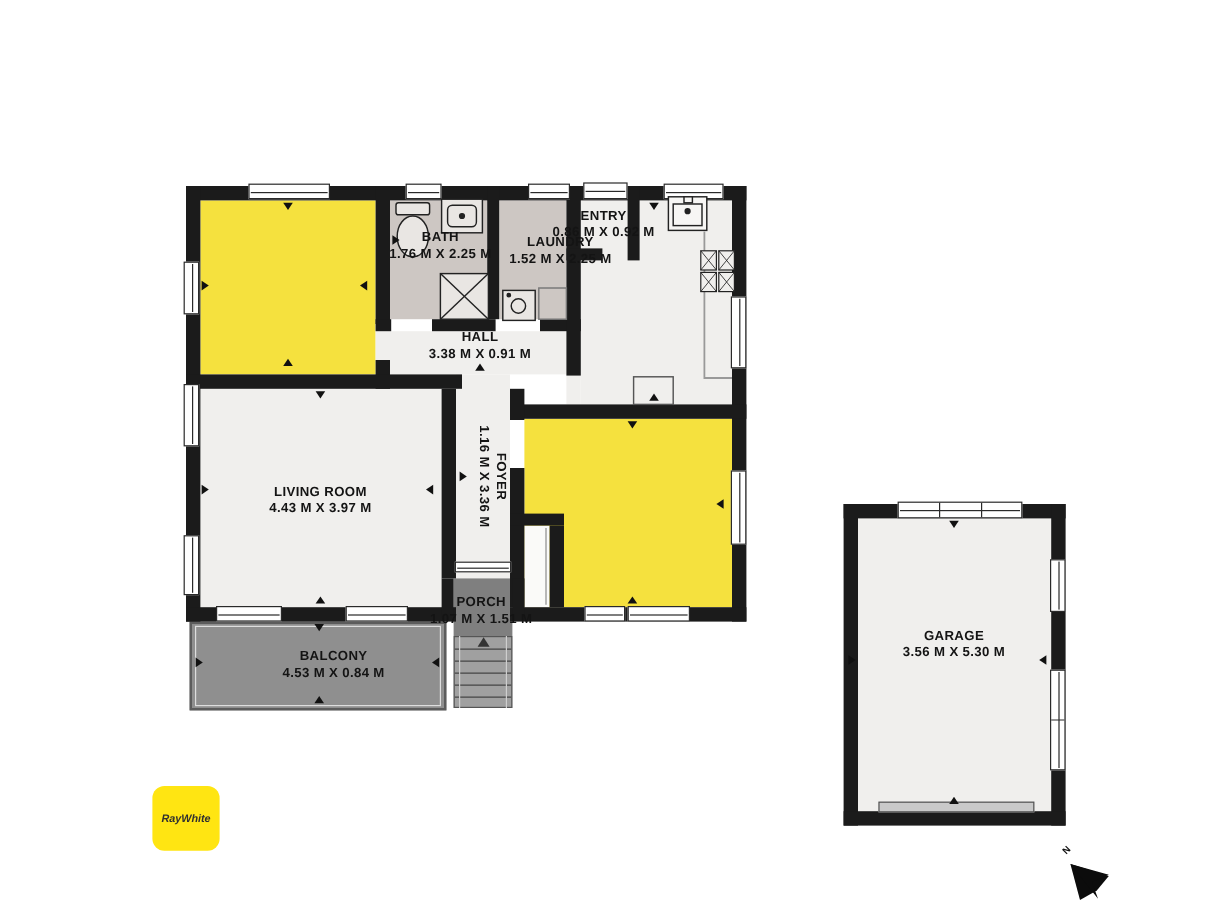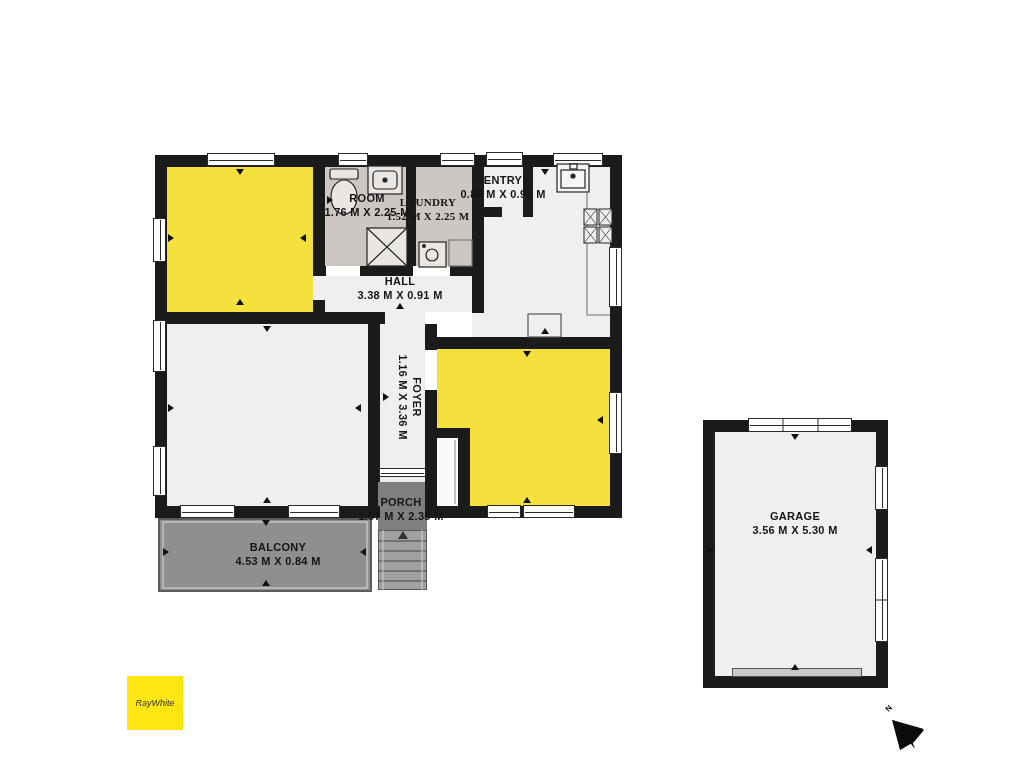--- a/index.html
+++ b/index.html
@@ -15,22 +15,22 @@
   .lbl{position:absolute;width:220px;text-align:center;color:#141414;font-weight:700;
        font-size:11px;line-height:14px;letter-spacing:.3px;white-space:nowrap;}
   .lbl .dims{display:block;font-weight:700;}
   .lbl-rot{position:absolute;width:150px;height:44px;text-align:center;color:#141414;font-weight:700;
        font-size:11px;line-height:14px;letter-spacing:.3px;white-space:nowrap;transform:rotate(90deg);}
   .tick{position:absolute;width:0;height:0;}
   .tick-d{border-left:4px solid transparent;border-right:4px solid transparent;border-top:6px solid #111;}
   .tick-u{border-left:4px solid transparent;border-right:4px solid transparent;border-bottom:6px solid #111;}
   .tick-r{border-top:4px solid transparent;border-bottom:4px solid transparent;border-left:6px solid #111;}
   .tick-l{border-top:4px solid transparent;border-bottom:4px solid transparent;border-right:6px solid #111;}
-  #logo{position:absolute;left:127px;top:676px;width:56px;height:54px;display:flex;align-items:center;
-        justify-content:center;font-style:italic;font-weight:400;font-size:9px;color:#303030;letter-spacing:0;}
+  #logo{position:absolute;left:127px;top:655px;width:56px;height:54px;display:flex;align-items:center;
+        justify-content:center;font-style:italic;font-weight:700;font-size:9px;color:#303030;letter-spacing:0;border-radius:10px;}
   #disclaimer{position:absolute;left:0;top:734px;width:1024px;text-align:center;font-size:8.5px;
         color:#3a3a3a;letter-spacing:.1px;}
   #north{position:absolute;left:880px;top:702px;width:52px;height:56px;}
   #north .n-label{position:absolute;left:6px;top:2px;font-size:8px;font-weight:700;color:#111;
         transform:rotate(-45deg);}
   svg{display:block;}
 </style>
 </head>
 <body>
 
@@ -189,48 +189,52 @@
   <div class="tick tick-d" style="left:262px;top:520px;"></div>
   <div class="tick tick-r" style="left:163px;top:548px;"></div>
   <div class="tick tick-l" style="left:360px;top:548px;"></div>
   <div class="tick tick-u" style="left:262px;top:580px;"></div>
   <div class="tick tick-d" style="left:791px;top:434px;"></div>
   <div class="tick tick-r" style="left:707px;top:546px;"></div>
   <div class="tick tick-l" style="left:866px;top:546px;"></div>
   <div class="tick tick-u" style="left:791px;top:664px;"></div>
 
   <div class="lbl" style="left:257px;top:191px;">
-    <span>ROOM</span>
+    <span>BATH</span>
     <span class="dims">1.76 M X 2.25 M</span>
   </div>
-  <div class="lbl" style="left:318px;top:195px;font-family:Liberation Serif, serif;">
+  <div class="lbl" style="left:357px;top:195px;">
     <span>LAUNDRY</span>
     <span class="dims">1.52 M X 2.25 M</span>
   </div>
   <div class="lbl" style="left:393px;top:173px;">
     <span>ENTRY</span>
     <span class="dims">0.86 M X 0.92 M</span>
   </div>
   <div class="lbl" style="left:290px;top:274px;">
     <span>HALL</span>
     <span class="dims">3.38 M X 0.91 M</span>
   </div>
+  <div class="lbl" style="left:157px;top:403px;">
+    <span>LIVING ROOM</span>
+    <span class="dims">4.43 M X 3.97 M</span>
+  </div>
   <div class="lbl-rot" style="left:327px;top:375px;">
     <span>FOYER</span><br>
     <span>1.16 M X 3.36 M</span>
   </div>
   <div class="lbl" style="left:291px;top:495px;">
     <span>PORCH</span>
-    <span class="dims">1.07 M X 2.35 M</span>
+    <span class="dims">1.07 M X 1.51 M</span>
   </div>
   <div class="lbl" style="left:168px;top:540px;">
     <span>BALCONY</span>
     <span class="dims">4.53 M X 0.84 M</span>
   </div>
-  <div class="lbl" style="left:685px;top:509px;">
+  <div class="lbl" style="left:685px;top:523px;">
     <span>GARAGE</span>
     <span class="dims">3.56 M X 5.30 M</span>
   </div>
 
   <div id="logo" style="background: rgb(255, 229, 18);">RayWhite</div>
 
 
   <div id="north">
     <span class="n-label">N</span>
     <svg width="52" height="56" viewBox="0 0 52 56">

